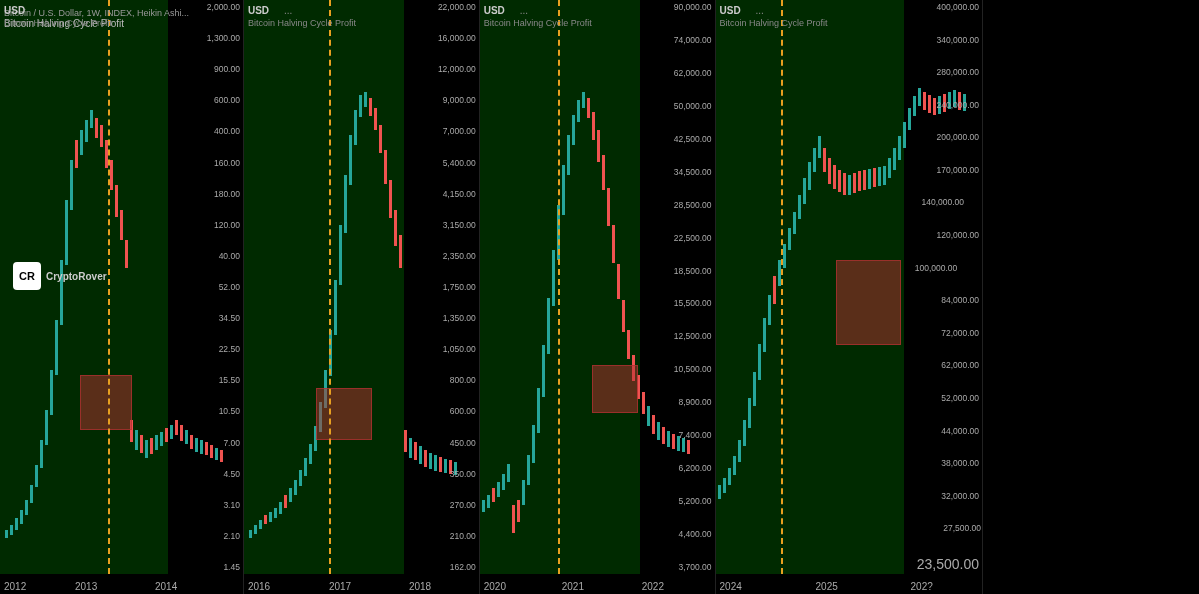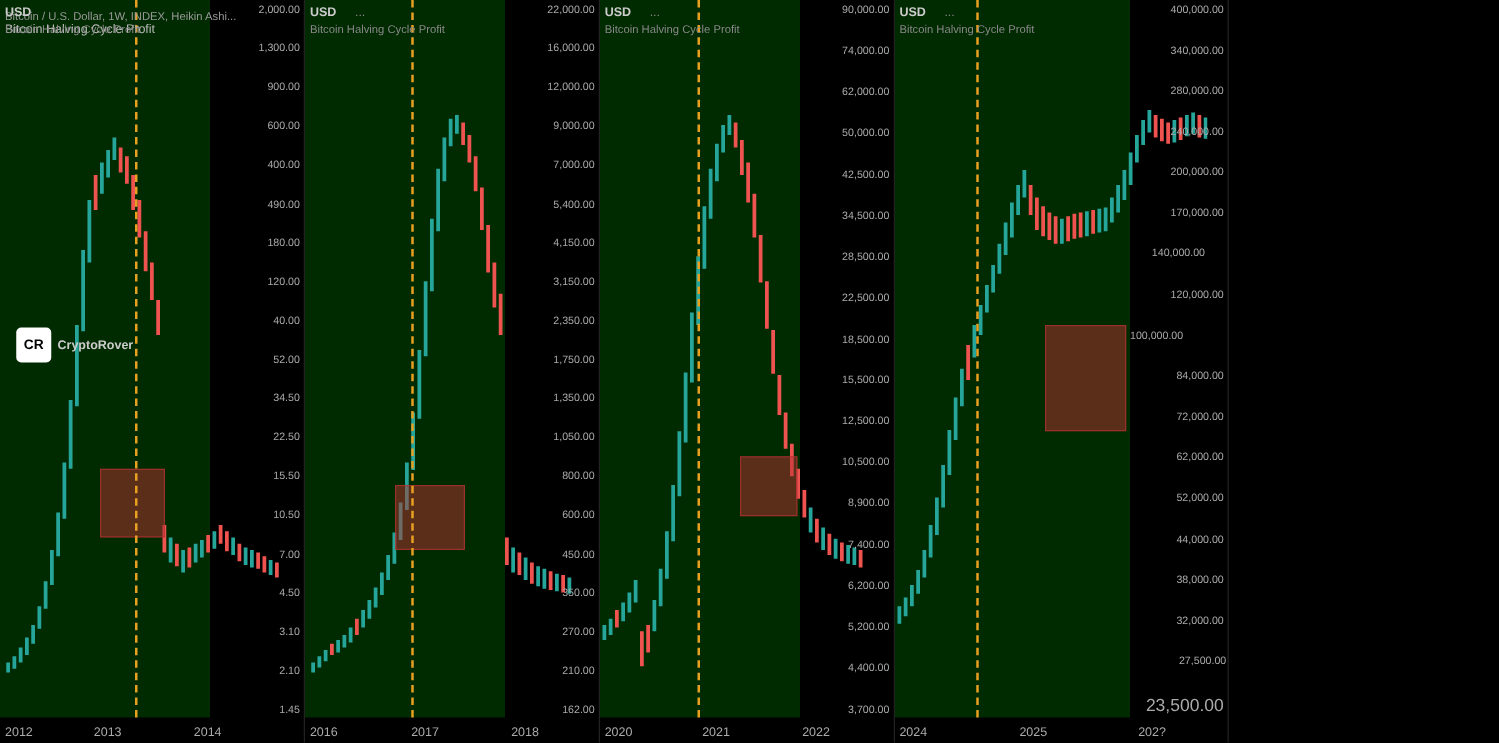--- a/index.html
+++ b/index.html
@@ -215,21 +215,21 @@
     </svg>
 
     <div class="red-box" style="left:80px;top:375px;width:52px;height:55px;"></div>
 
     <div class="right-scale">
       <div class="scale-label">2,000.00</div>
       <div class="scale-label">1,300.00</div>
       <div class="scale-label">900.00</div>
       <div class="scale-label">600.00</div>
       <div class="scale-label">400.00</div>
-      <div class="scale-label">490.00</div>
+      <div class="scale-label">160.00</div>
       <div class="scale-label">180.00</div>
       <div class="scale-label">120.00</div>
       <div class="scale-label">40.00</div>
       <div class="scale-label">52.00</div>
       <div class="scale-label">34.50</div>
       <div class="scale-label">22.50</div>
       <div class="scale-label">15.50</div>
       <div class="scale-label">10.50</div>
       <div class="scale-label">7.00</div>
       <div class="scale-label">4.50</div>
@@ -500,21 +500,21 @@
 
     <div style="position:absolute;top:0;right:0;width:78px;bottom:20px;display:flex;flex-direction:column;justify-content:space-between;padding:2px 0;">
       <div class="scale-label" style="font-size:8.5px;color:#aaa;text-align:right;padding-right:3px;">400,000.00</div>
       <div class="scale-label" style="font-size:8.5px;color:#aaa;text-align:right;padding-right:3px;">340,000.00</div>
       <div class="scale-label" style="font-size:8.5px;color:#aaa;text-align:right;padding-right:3px;">280,000.00</div>
       <div class="scale-label" style="font-size:8.5px;color:#aaa;text-align:right;padding-right:3px;">240,000.00</div>
       <div class="scale-label" style="font-size:8.5px;color:#aaa;text-align:right;padding-right:3px;">200,000.00</div>
       <div class="scale-label" style="font-size:8.5px;color:#aaa;text-align:right;padding-right:3px;">170,000.00</div>
       <div class="scale-label" style="font-size:8.5px;color:#aaa;text-align:right;padding-right:18px;">140,000.00</div>
       <div class="scale-label" style="font-size:8.5px;color:#aaa;text-align:right;padding-right:3px;">120,000.00</div>
-      <div class="scale-label" style="font-size:8.5px;color:#aaa;text-align:left;padding-right:14px;">100,000.00</div>
+      <div class="scale-label" style="font-size:8.5px;color:#aaa;text-align:center;padding-right:14px;">100,000.00</div>
       <div class="scale-label" style="font-size:8.5px;color:#aaa;text-align:right;padding-right:3px;margin-left:20px;">84,000.00</div>
       <div class="scale-label" style="font-size:8.5px;color:#aaa;text-align:right;padding-right:3px;">72,000.00</div>
       <div class="scale-label" style="font-size:8.5px;color:#aaa;text-align:right;padding-right:3px;">62,000.00</div>
       <div class="scale-label" style="font-size:8.5px;color:#aaa;text-align:right;padding-right:3px;">52,000.00</div>
       <div class="scale-label" style="font-size:8.5px;color:#aaa;text-align:right;padding-right:3px;">44,000.00</div>
       <div class="scale-label" style="font-size:8.5px;color:#aaa;text-align:right;padding-right:3px;">38,000.00</div>
       <div class="scale-label" style="font-size:8.5px;color:#aaa;text-align:right;padding-right:3px;">32,000.00</div>
       <div class="scale-label" style="font-size:8.5px;color:#aaa;text-align:right;padding-right:1px;">27,500.00</div>
       <div class="scale-label" style="font-size:14px;color:#aaa;text-align:right;padding-right:3px;">23,500.00</div>
     </div>

